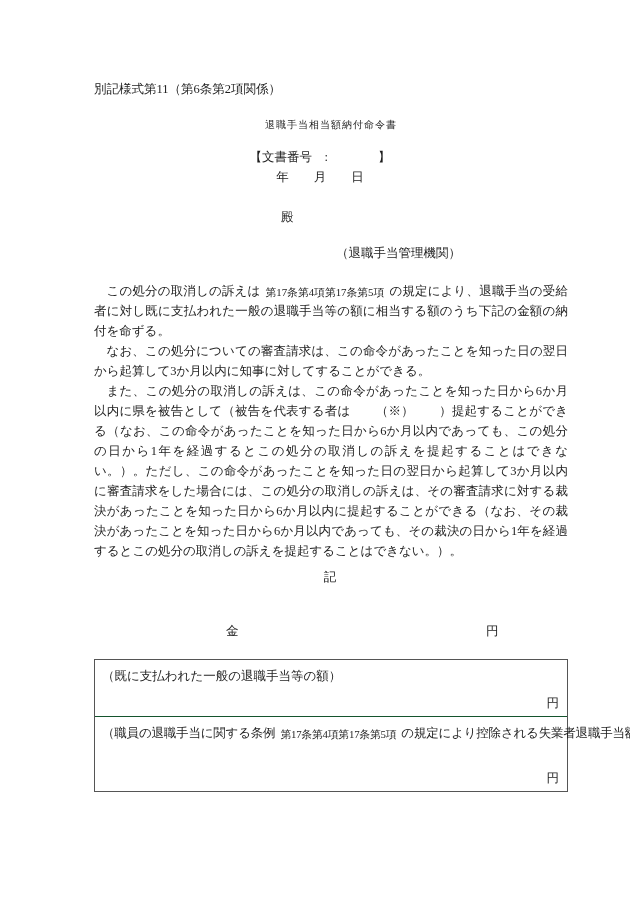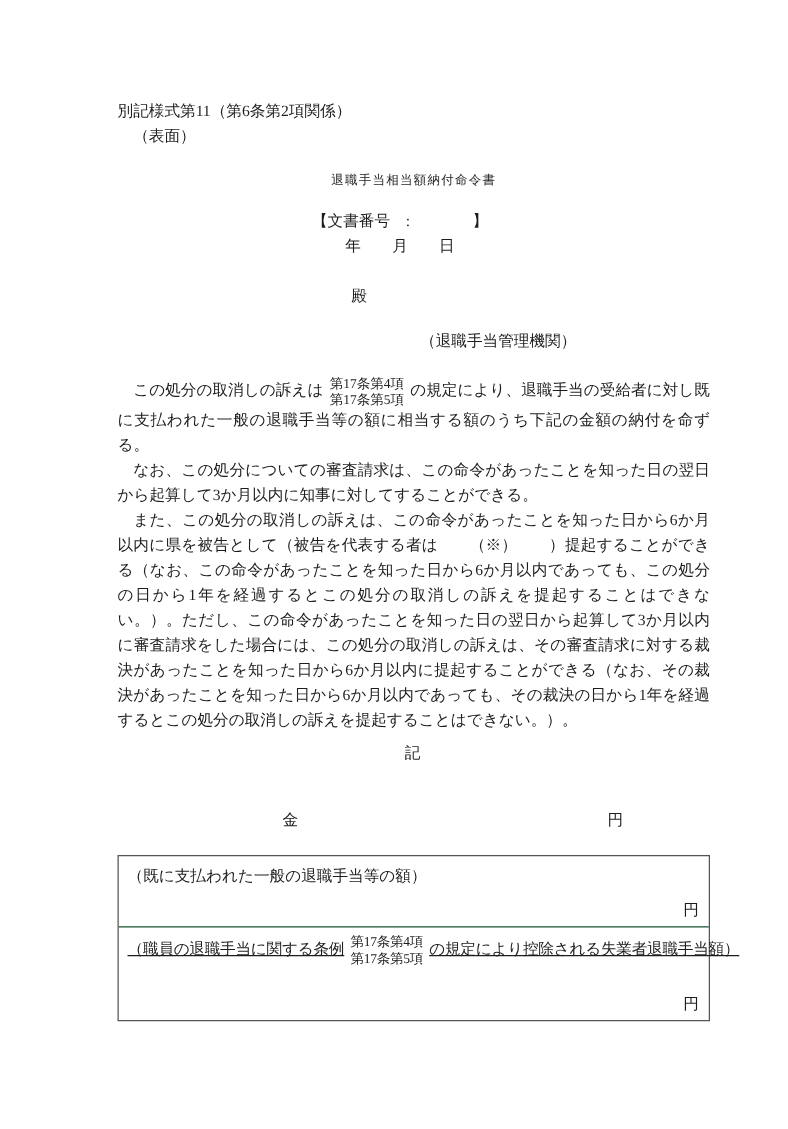--- a/index.html
+++ b/index.html
@@ -36,21 +36,21 @@
   .issuer-line { margin-top: 16px; padding-left: 242px; }
 
   .body-text { margin-top: 18px; }
   .para {
     margin: 0;
     text-indent: 1em;
     text-align: justify;
   }
   .stack {
     display: inline-flex;
-    flex-direction: column;
+    flex-direction: row;
     vertical-align: middle;
     font-size: 10.8px;
     line-height: 12.5px;
     text-align: left;
     text-indent: 0;
     margin: 0 5px;
   }
 
   .ki { margin-top: 6px; text-align: center; letter-spacing: 2px; }
 
@@ -59,31 +59,30 @@
   .amount-line .yen { position: absolute; left: 392px; }
 
   .amount-table {
     margin-top: 18px;
     border: 1px solid #555;
   }
   .t-row { position: relative; }
   .t-row.row1 { height: 56px; border-bottom: 1px solid #14532d; }
   .t-row.row2 { height: 74px; }
   .row-label { padding: 6px 7px 0 7px; }
-  .row2 .row-label { white-space: nowrap; letter-spacing: -0.2px; text-decoration: underline; }
+  .row2 .row-label { white-space: nowrap; letter-spacing: -0.2px; }
   .row-unit { position: absolute; right: 8px; bottom: 3px; }
 </style>
 </head>
 <body>
 
 <div class="page">
   <div class="content">
 
     <div class="form-ref">別記様式第11（第6条第2項関係）</div>
-    <div class="side-label">（表面）</div>
 
     <h1 class="title">退職手当相当額納付命令書</h1>
 
     <div class="right-block">
       <div class="doc-number">【文書番号　:　　　　】</div>
       <div class="date-line">年　　月　　日</div>
     </div>
 
     <div class="addressee-line">
       <span class="honorific">殿</span>

